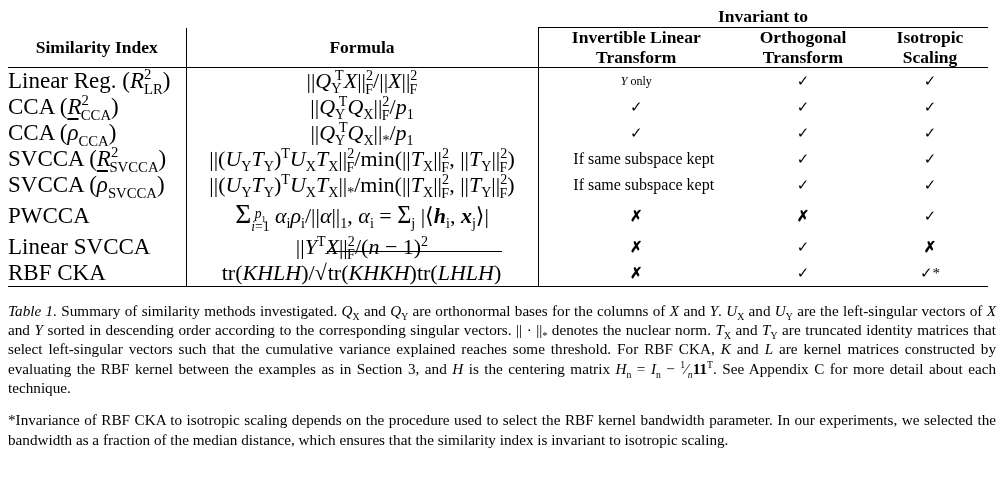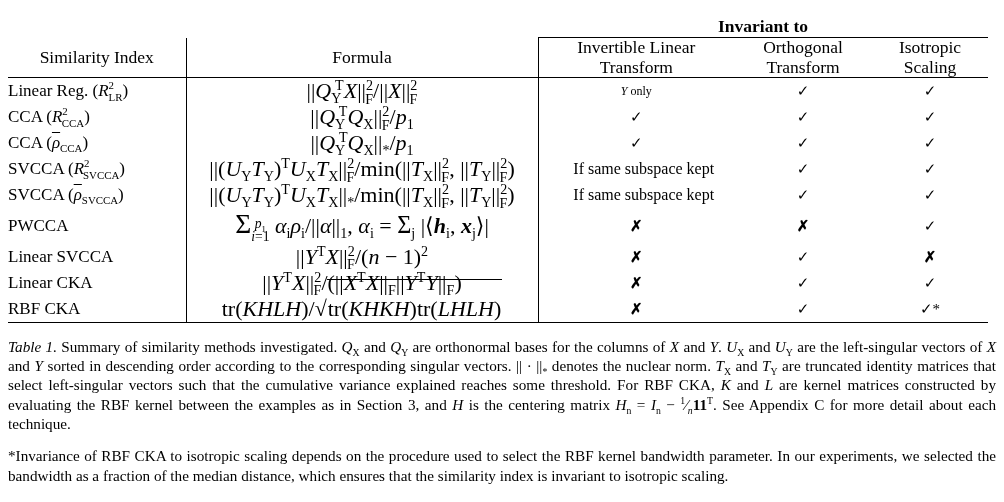--- a/index.html
+++ b/index.html
@@ -16,50 +16,50 @@
   }
   .page {
     position: relative;
     width: 1004px;
     height: 502px;
     padding: 0;
   }
   table.sim-table {
     border-collapse: collapse;
     margin-left: 8px;
-    margin-top: 16px;
+    margin-top: 6px;
     font-size: 17px;
   }
   table.sim-table td, table.sim-table th {
     padding: 0;
     vertical-align: middle;
   }
   .hdr-invariant {
     text-align: center;
     font-weight: bold;
     font-size: 17.5px;
     padding-bottom: 1px;
     border-bottom: 1.3px solid #000;
   }
   .col-head {
     text-align: center;
-    font-weight: normal;
+    font-weight: bold;
     font-size: 17.5px;
     line-height: 1.12;
     padding: 2px 6px 3px 6px;
     vertical-align: bottom;
   }
   .rule-bottom {
     border-bottom: 1.3px solid #000;
   }
   .cell-index {
     text-align: left;
     padding: 1.5px 8px 1.5px 4px;
     white-space: nowrap;
-    font-size: 17px;
+    font-size: 23px;
   }
   .cell-formula {
     text-align: center;
     padding: 1.5px 10px;
     white-space: nowrap;
     font-size: 22px;
     border-left: 1.3px solid #000;
     border-right: 1.3px solid #000;
   }
   .cell-mark {
@@ -94,21 +94,21 @@
     font-family: "Liberation Serif", serif;
   }
   .caption .lbl {
     font-style: italic;
   }
   .caption .para2 {
     margin-top: 13px;
   }
   .mathit { font-style: italic; font-family: "Liberation Serif", serif; }
   .sqrt-wrap { display: inline-block; }
-  .radicand { border-top: 1.1px solid #000; padding: 16px 1px 0 1px; }
+  .radicand { border-top: 1.1px solid #000; padding: 8px 1px 0 1px; }
   .vstack { display: inline-block; vertical-align: -0.35em; text-align: center; line-height: 0.95; }
   .vstack .top { font-size: 0.62em; display: block; }
   .vstack .bot { font-size: 0.62em; display: block; }
 </style>
 </head>
 <body>
 
 <div class="page">
 
   <table class="sim-table">
@@ -191,27 +191,20 @@
     </tr>
 
     <tr>
       <td class="cell-index">Linear SVCCA</td>
       <td class="cell-formula">||<span class="mathit">Y</span><sup>T</sup><span class="mathit">X</span>||<sup>2</sup><sub style="margin-left:-0.55em">F</sub>/(<span class="mathit">n</span> − 1)<sup>2</sup></td>
       <td class="cell-mark cross">✗</td>
       <td class="cell-mark check">✓</td>
       <td class="cell-mark cross">✗</td>
     </tr>
 
-    <tr>
-      <td class="cell-index">Linear CKA</td>
-      <td class="cell-formula">||<span class="mathit">Y</span><sup>T</sup><span class="mathit">X</span>||<sup>2</sup><sub style="margin-left:-0.55em">F</sub>/(||<span class="mathit">X</span><sup>T</sup><span class="mathit">X</span>||<sub>F</sub>||<span class="mathit">Y</span><sup>T</sup><span class="mathit">Y</span>||<sub>F</sub>)</td>
-      <td class="cell-mark cross">✗</td>
-      <td class="cell-mark check">✓</td>
-      <td class="cell-mark check">✓</td>
-    </tr>
 
     <tr>
       <td class="cell-index rule-bottom">RBF CKA</td>
       <td class="cell-formula rule-bottom">tr(<span class="mathit">KHLH</span>)/<span class="sqrt-wrap">√<span class="radicand">tr(<span class="mathit">KHKH</span>)tr(<span class="mathit">LHLH</span>)</span></span></td>
       <td class="cell-mark cross rule-bottom">✗</td>
       <td class="cell-mark check rule-bottom">✓</td>
       <td class="cell-mark check rule-bottom">✓*</td>
     </tr>
   </tbody>
     </table>

